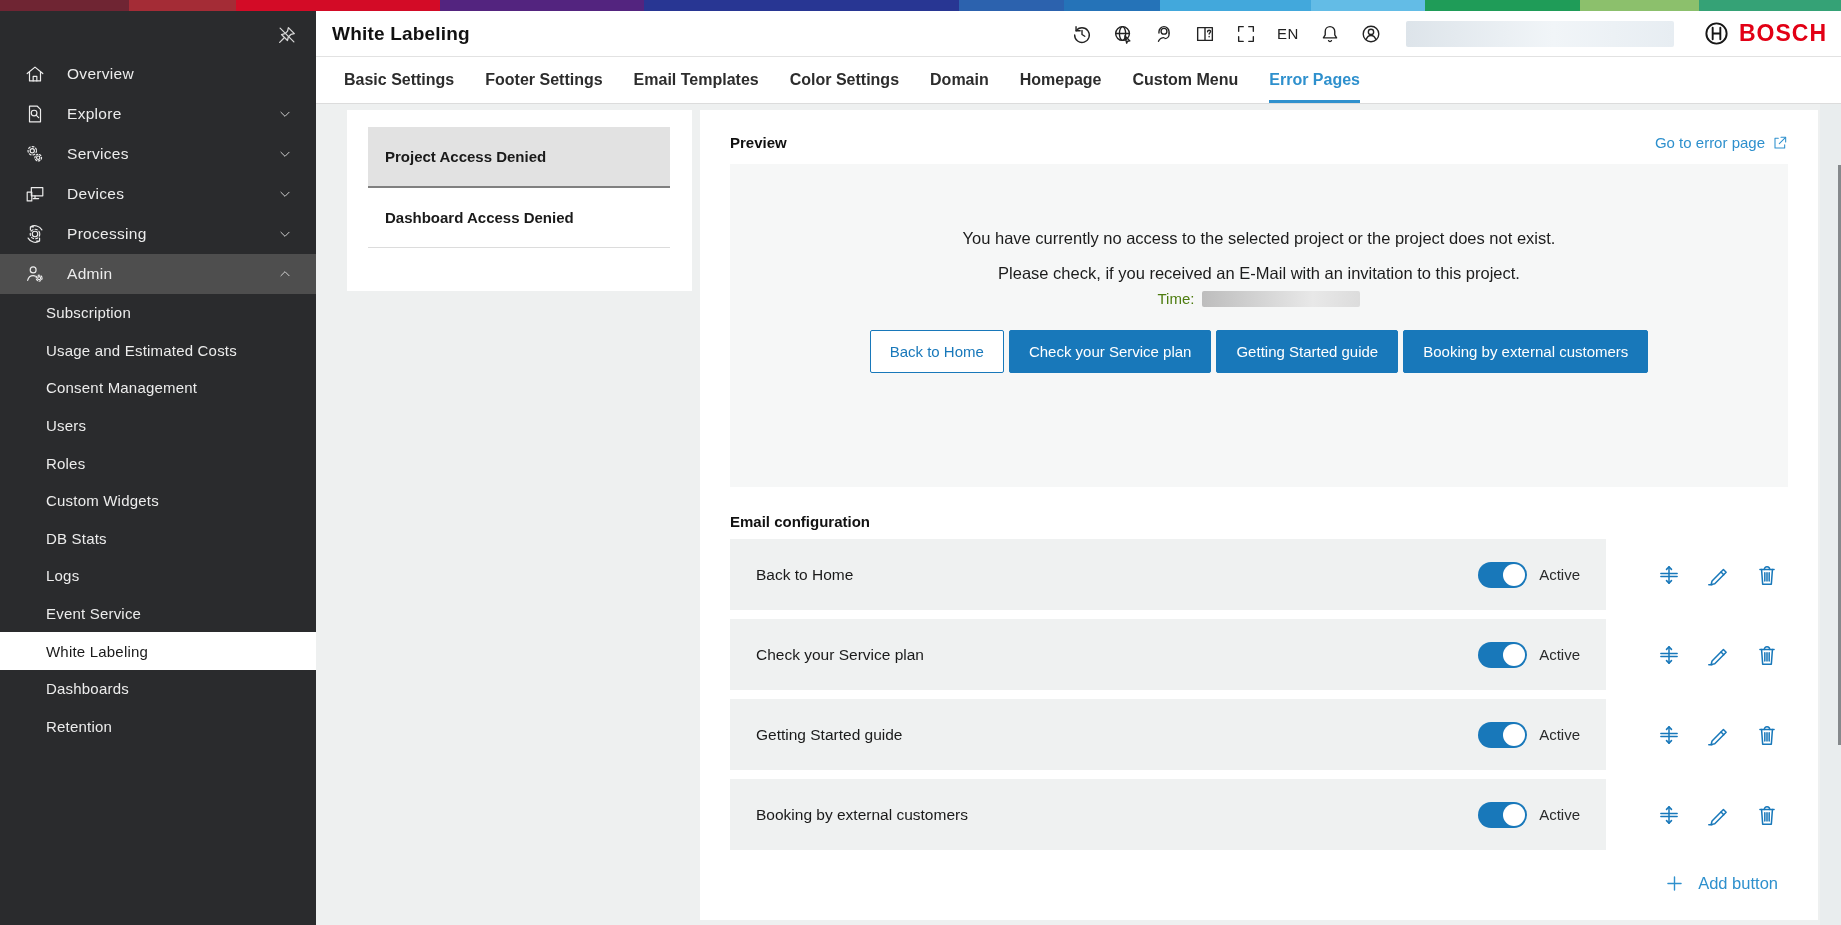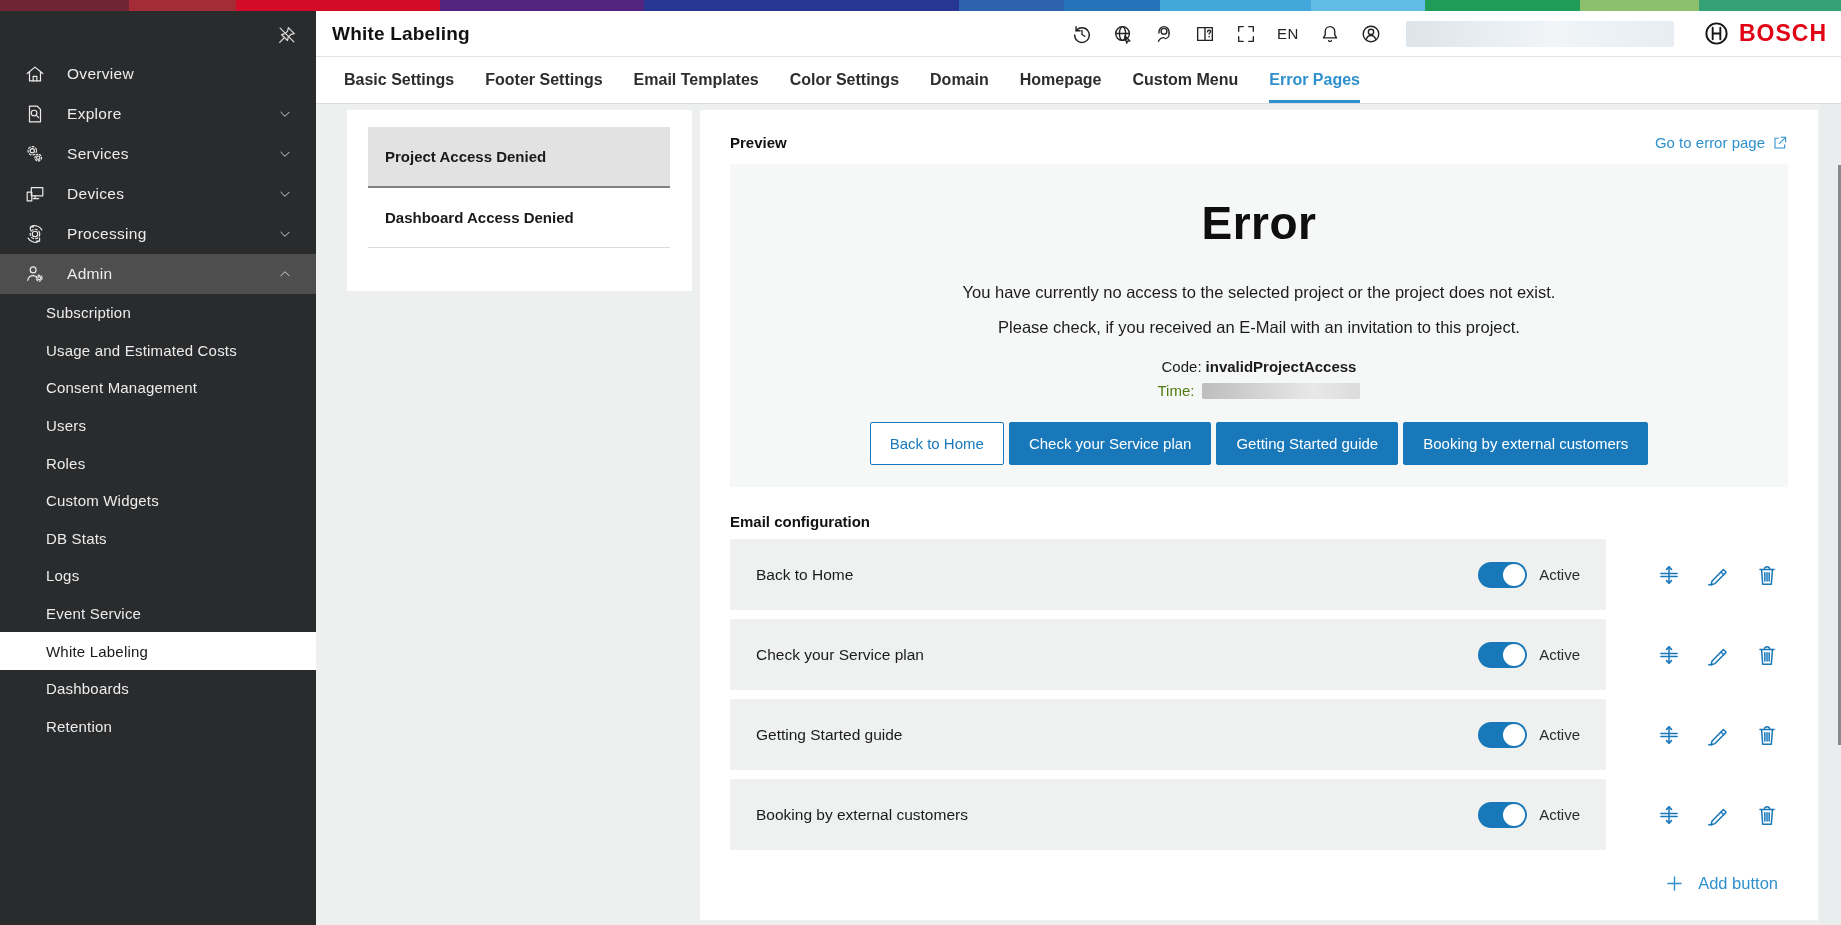--- a/index.html
+++ b/index.html
@@ -338,26 +338,22 @@
           <svg width="16" height="16" viewBox="0 0 24 24">
               <path d="M9.5 5H4.5v14.5H19V14.5"></path>
               <path d="M13.5 3.5H20.5V10.5"></path>
               <path d="M20 4L11 13"></path>
             </svg>
         </span>
       </a>
     </div>
 
     <div class="preview-box">
-      <div class="error-title">Error</div>
       <p class="pv-msg first">You have currently no access to the selected project or the project does not exist.</p>
       <p class="pv-msg">Please check, if you received an E-Mail with an invitation to this project.</p>
-      <div class="code-line">
-        <span>Code:</span><b>invalidProjectAccess</b>
-      </div>
       <div class="time-line">
         <span>Time:</span>
         <span class="redacted-time"></span>
       </div>
       <div class="preview-buttons">
         <button class="pv-btn outline">Back to Home</button>
         <button class="pv-btn solid">Check your Service plan</button>
         <button class="pv-btn solid">Getting Started guide</button>
         <button class="pv-btn solid">Booking by external customers</button>
       </div>

